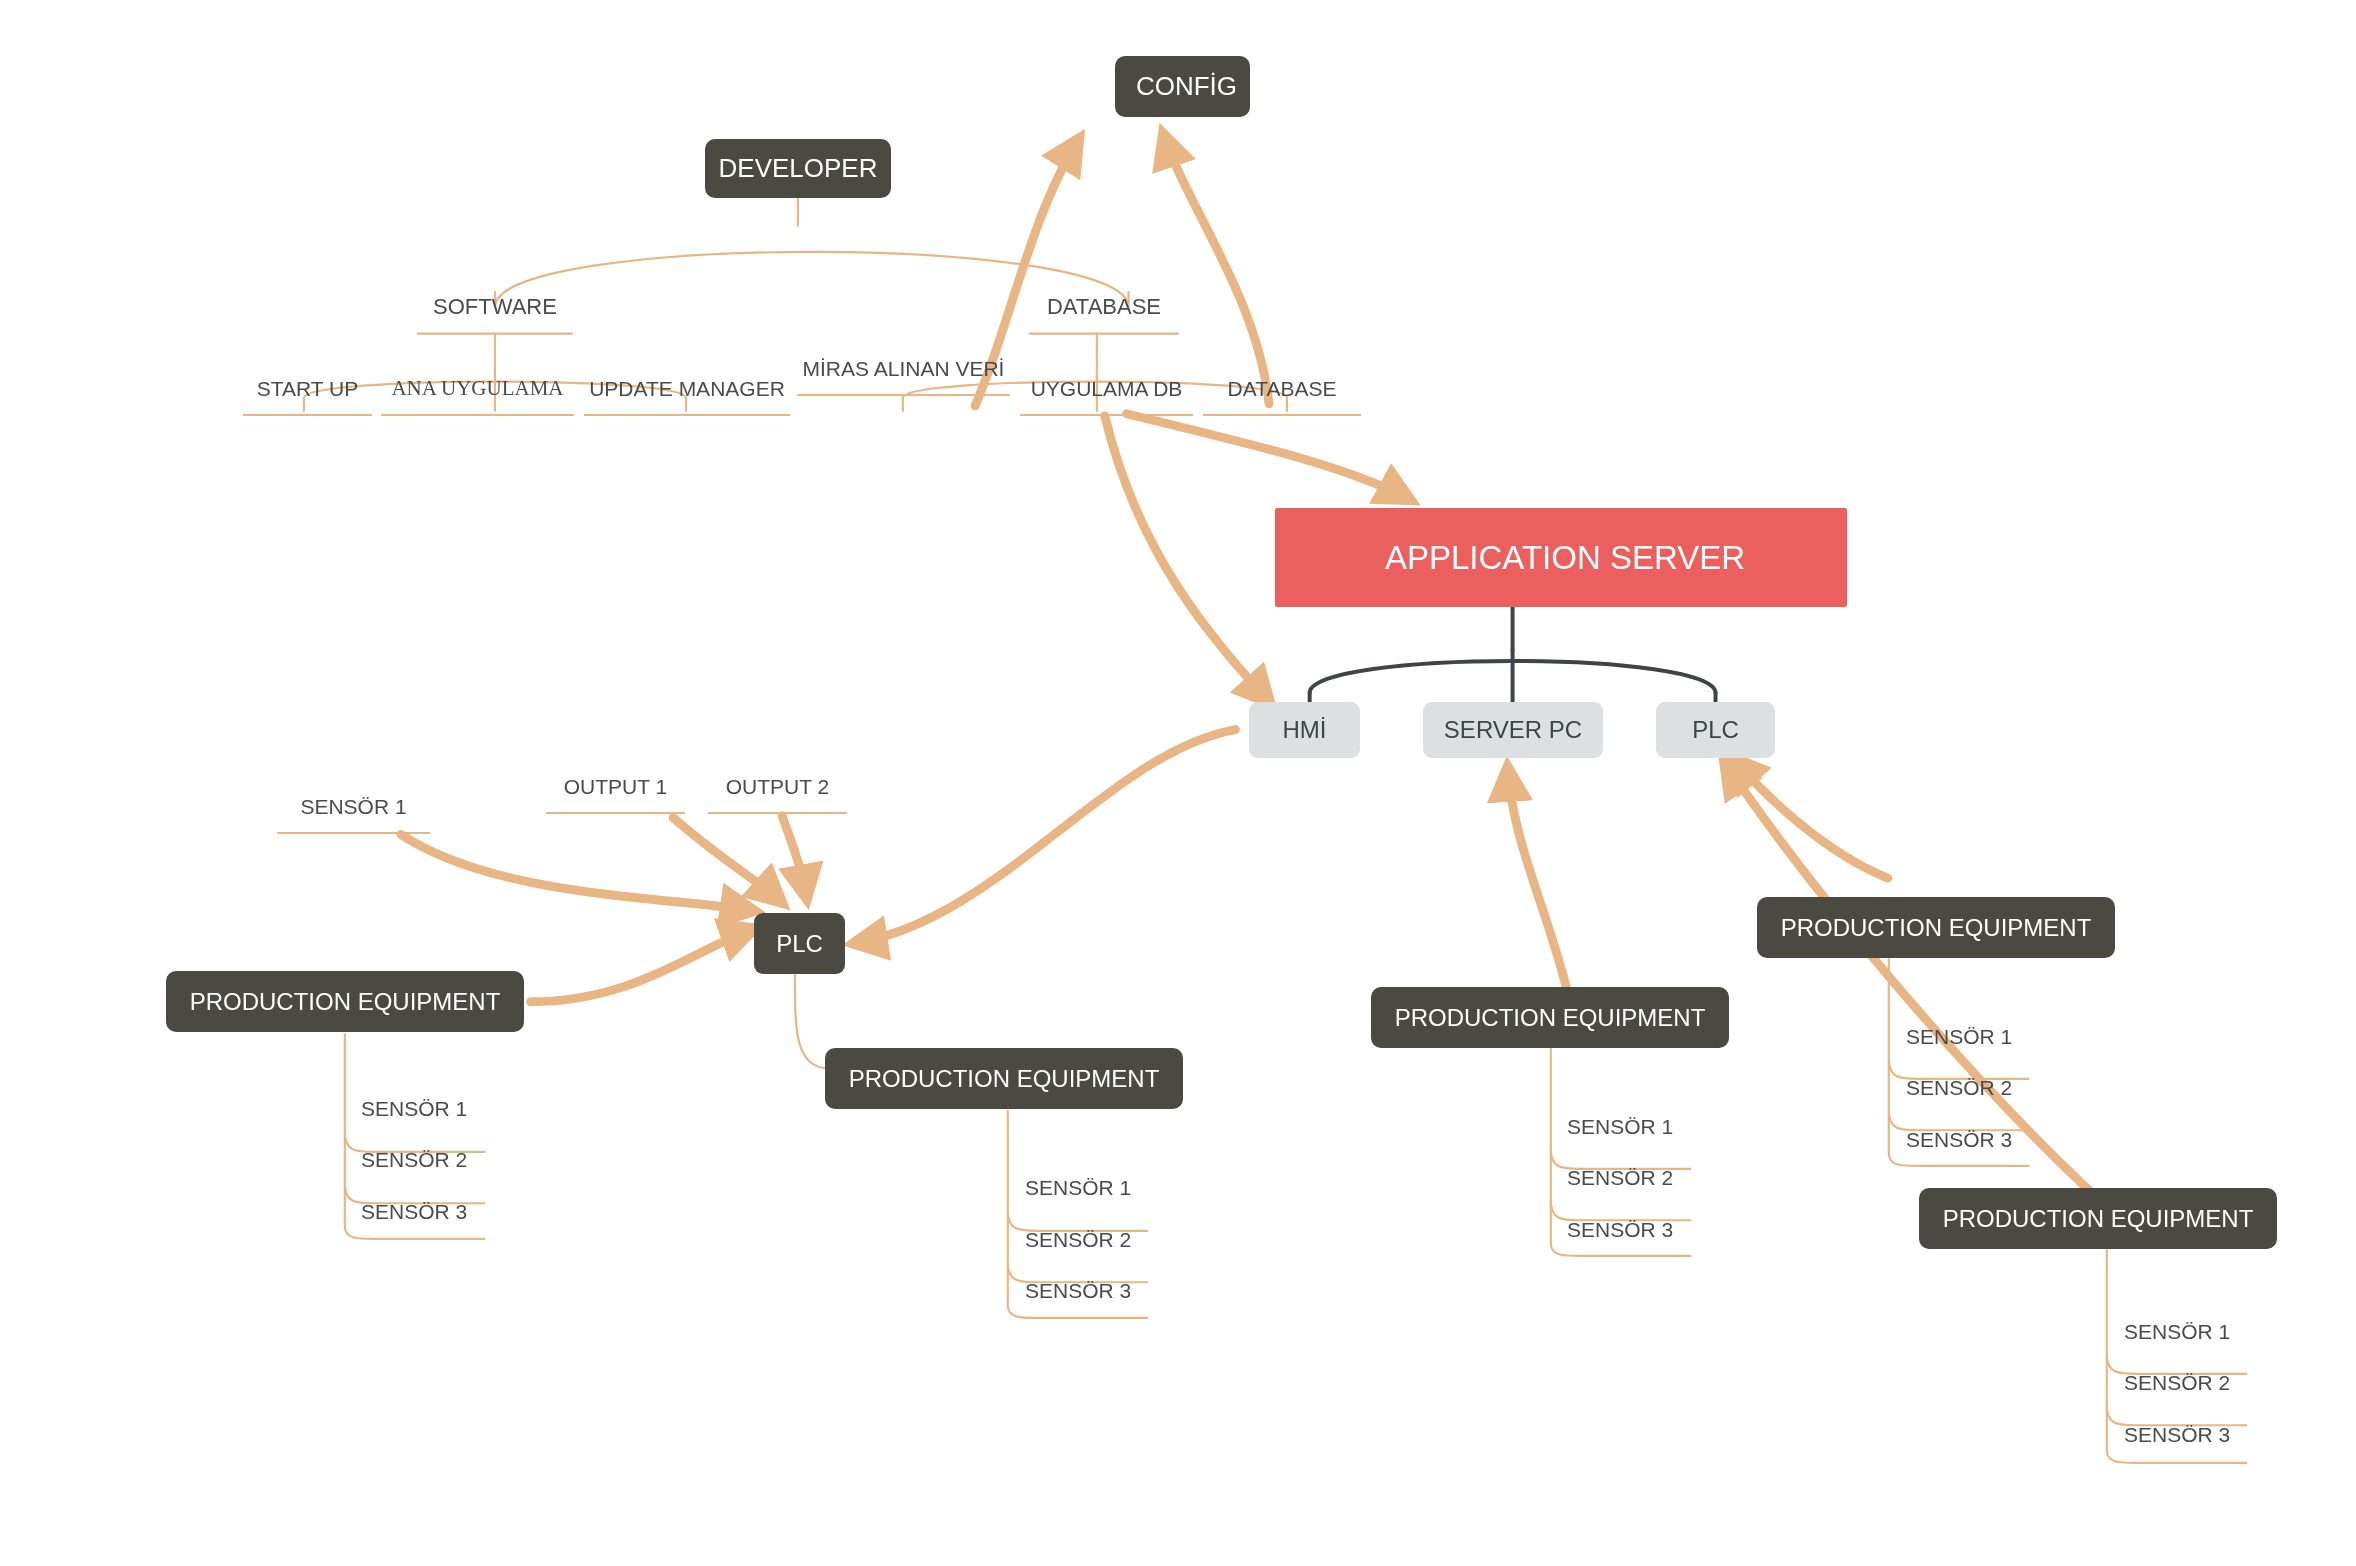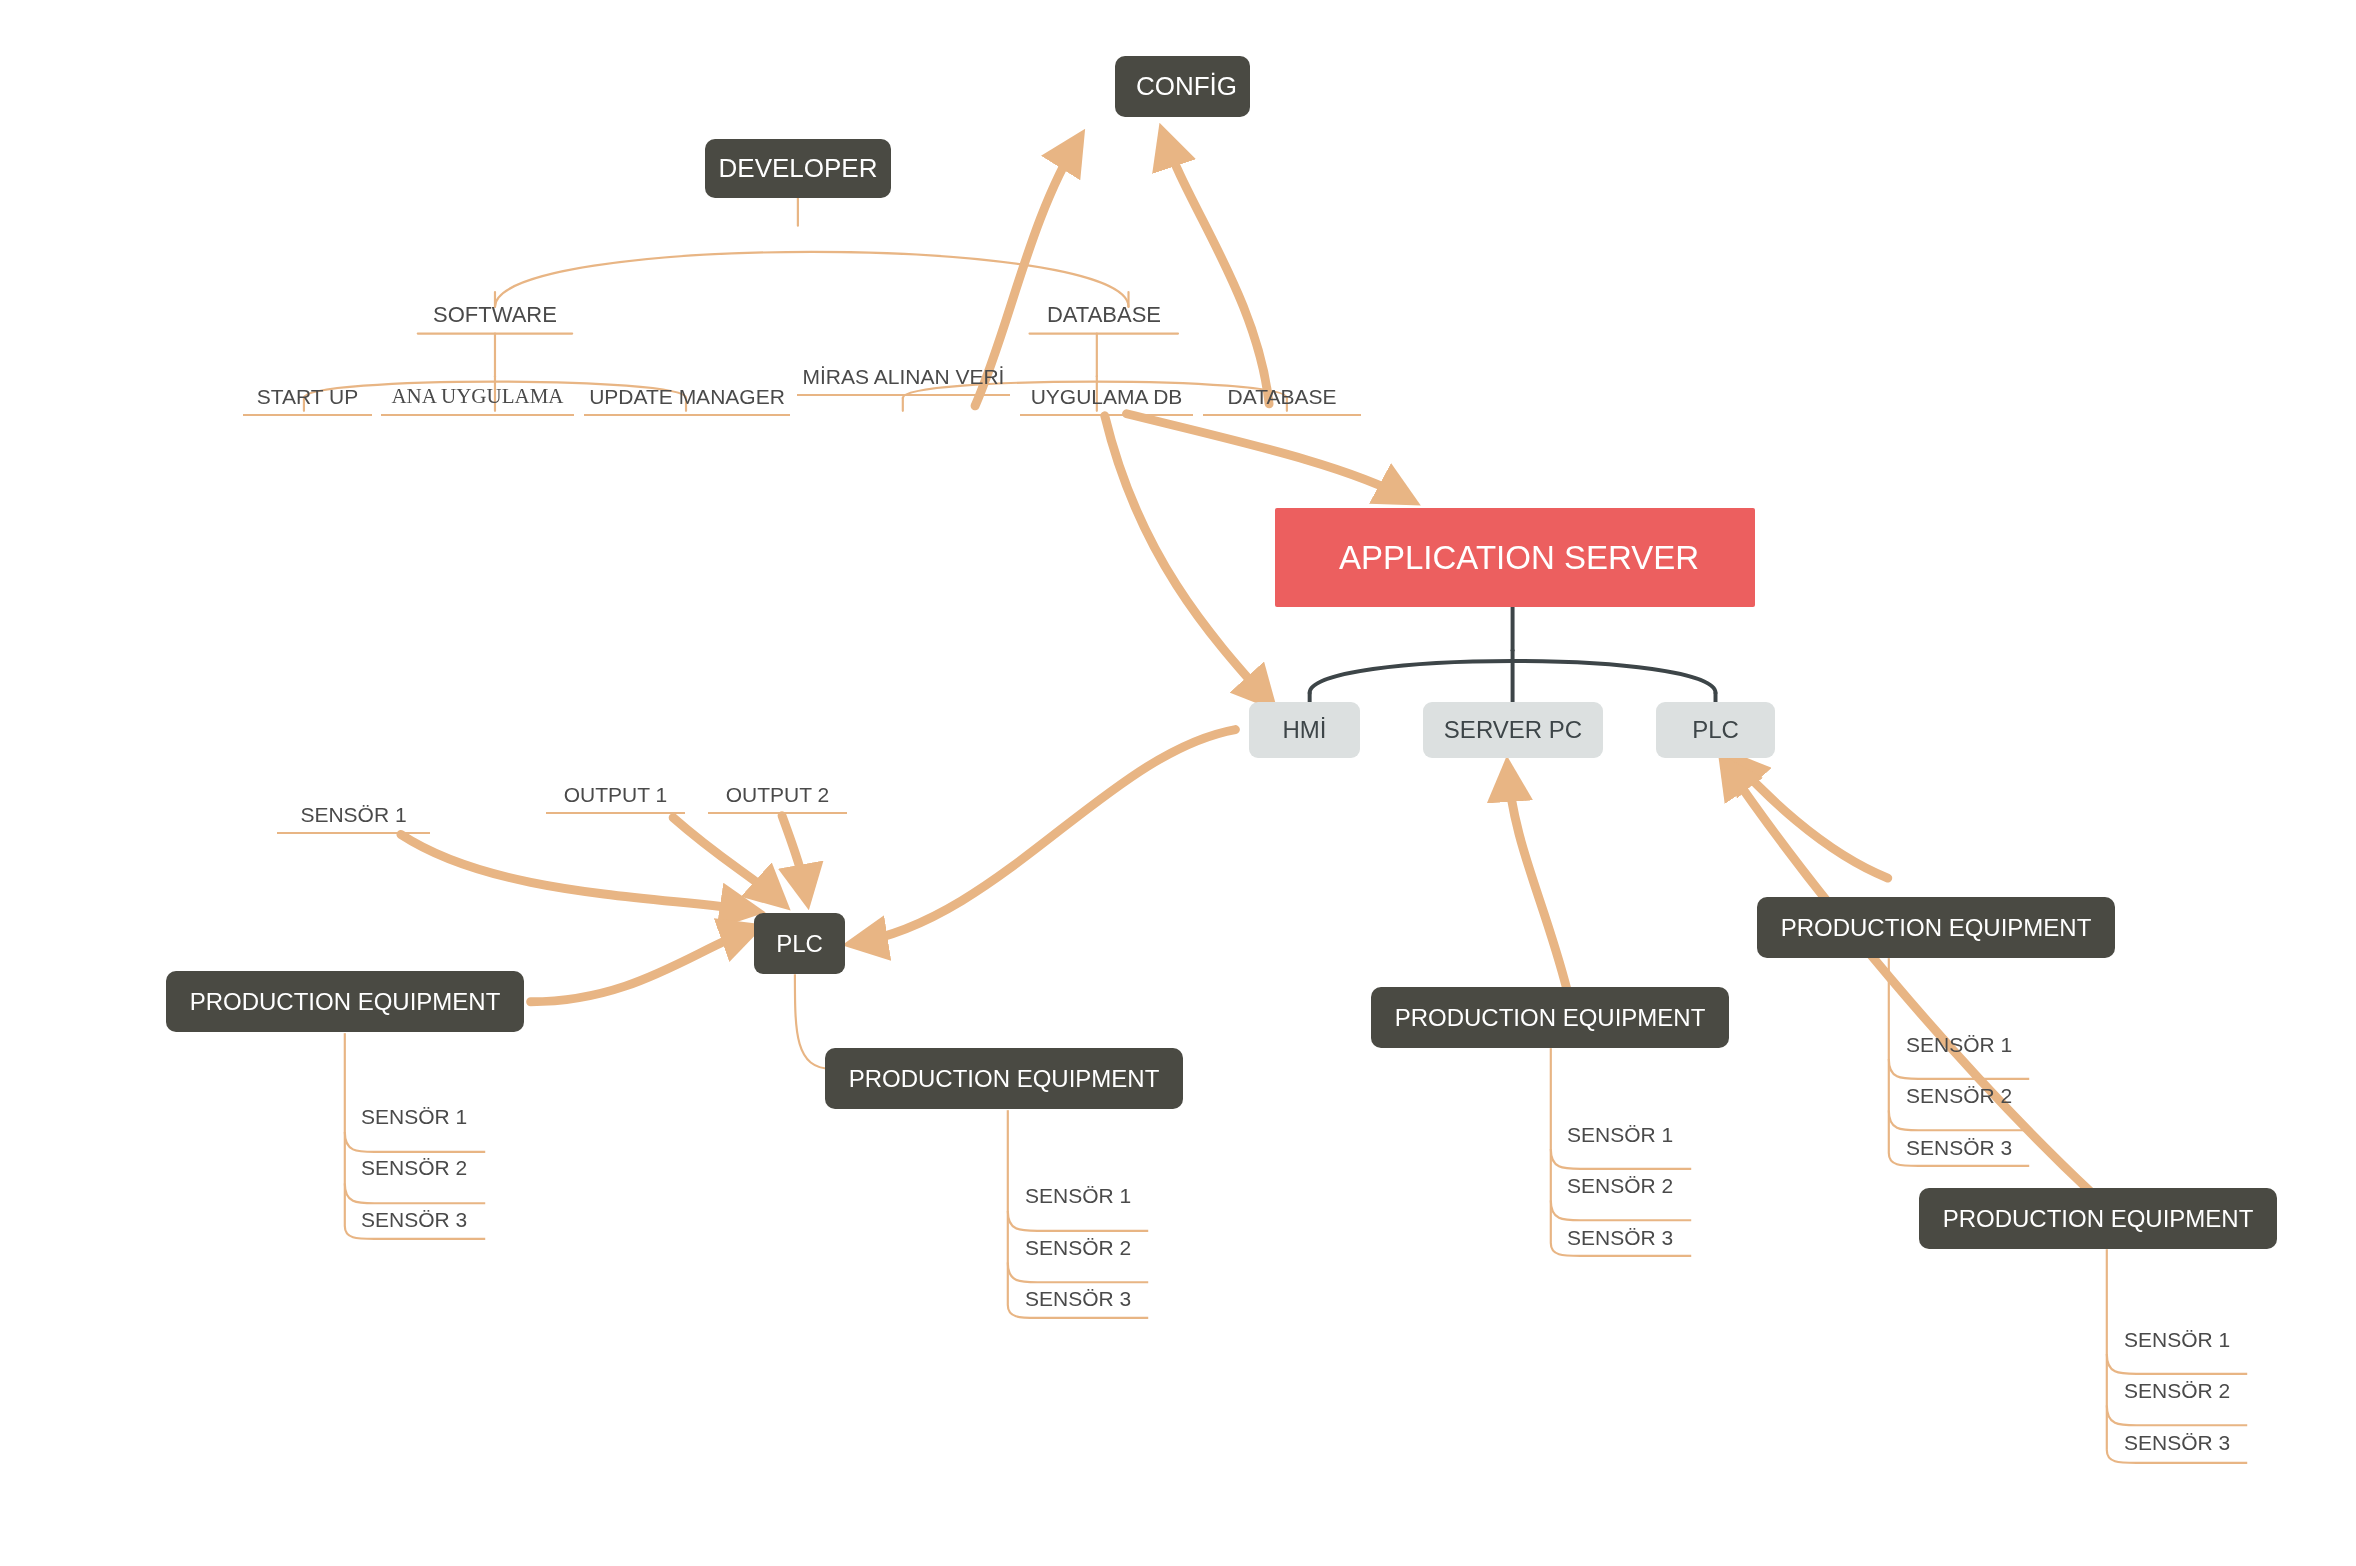--- a/index.html
+++ b/index.html
@@ -52,21 +52,21 @@
     color: #3d4548;
     border-radius: 9px;
   }
   
   .leaf {
     position: absolute;
     box-sizing: border-box;
     color: #4a4a4a;
     white-space: nowrap;
     text-align: center;
-    padding-bottom: 5px;
+    padding-bottom: 13px;
     border-bottom: 2.2px solid #e8b584;
     display: flex;
     align-items: flex-end;
     justify-content: center;
   }
   .leaf.plain {
     border-bottom: none;
   }
 </style>
 </head>
@@ -168,21 +168,21 @@
   <div class="leaf" style="left:797px; top:356px; width:213px; height:40px; font-size:21px;">
     <span>MİRAS ALINAN VERİ</span>
   </div>
   <div class="leaf" style="left:1020px; top:376px; width:173px; height:40px; font-size:21px;">
     <span>UYGULAMA DB</span>
   </div>
   <div class="leaf" style="left:1203px; top:376px; width:158px; height:40px; font-size:21px;">
     <span>DATABASE</span>
   </div>
 
-  <div class="node node-red" style="left:1275px; top:508px; width:480px; height:99px; font-size:33px;padding-left:8px;">
+  <div class="node node-red" style="left:1275px; top:508px; width:572px; height:99px; font-size:33px;padding-left:8px;">
     <span>APPLICATION SERVER</span>
   </div>
 
   <div class="node node-gray" style="left:1249px; top:702px; width:111px; height:56px; font-size:24px;">
     <span>HMİ</span>
   </div>
   <div class="node node-gray" style="left:1423px; top:702px; width:180px; height:56px; font-size:24px;">
     <span>SERVER PC</span>
   </div>
   <div class="node node-gray" style="left:1656px; top:702px; width:119px; height:56px; font-size:24px;">

